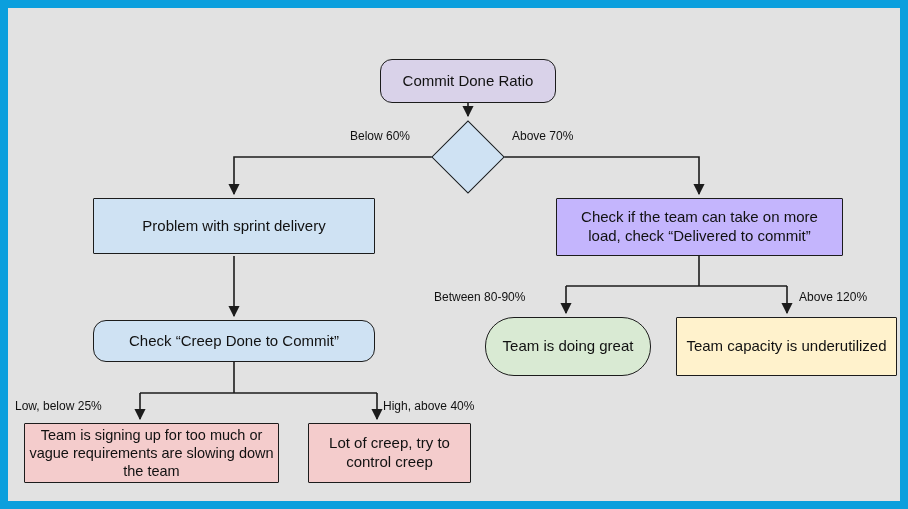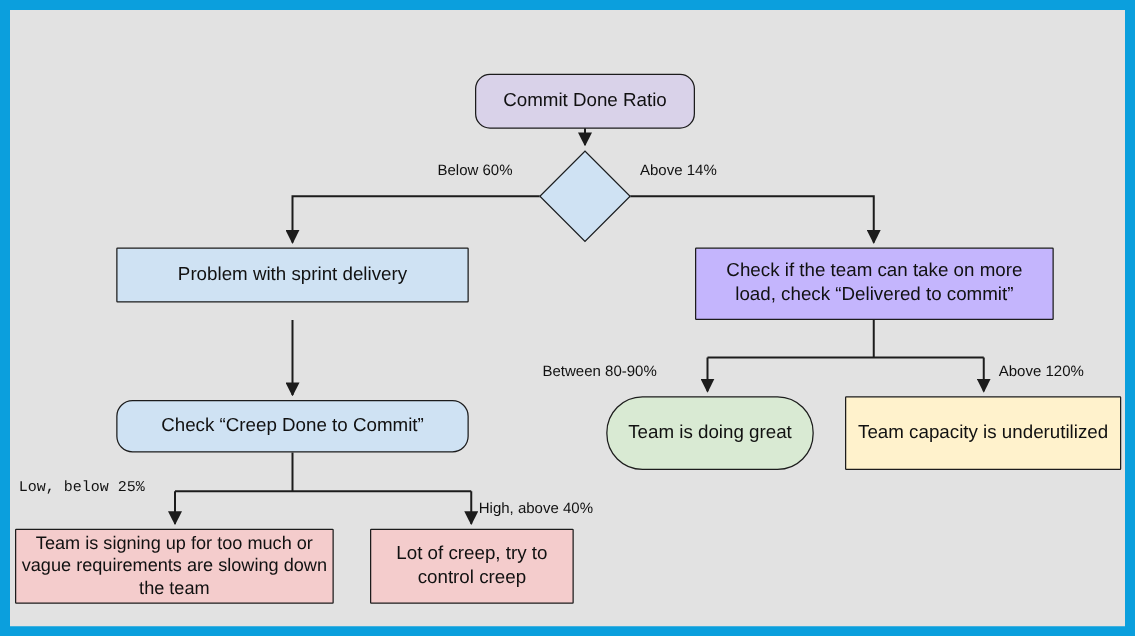--- a/index.html
+++ b/index.html
@@ -31,51 +31,51 @@
     line-height:1.25;
     z-index:10;
     padding:2px 8px;
   }
   .rounded{border-radius:12px;}
   .rect{border-radius:1px;}
   .fill-purple{background:#d9d2e9;margin-top:28px;}
   .fill-blue{background:#cfe2f3;}
   .fill-green{background:#d9ead3;}
   .fill-yellow{background:#fff2cc;}
-  .fill-pink{background:#f4cccc;}
+  .fill-pink{background:#f4cccc;margin-left:12px;}
   .diamond{
     position:absolute;
     left:442px;top:131px;width:52px;height:52px;
     background:#cfe2f3;
     border:1.6px solid #1c1c1c;
     box-sizing:border-box;
     transform:rotate(45deg);
     z-index:9;
   }
   .edge-label{
     position:absolute;
     font-size:12px;
     white-space:nowrap;
     z-index:12;
   }
   
   .n-root{left:380px;top:31px;width:176px;height:44px;}
-  .n-problem{left:93px;top:198px;width:282px;height:44px;}
+  .n-problem{left:93px;top:198px;width:282px;height:56px;}
   .n-checkload{left:556px;top:198px;width:287px;height:58px;}
   .n-checkcreep{left:93px;top:320px;width:282px;height:42px;border-radius:13px;}
   .n-toomuch{left:12px;top:423px;width:255px;height:60px;font-size:14.5px;padding:2px 4px;}
   .n-lotcreep{left:296px;top:423px;width:163px;height:60px;}
   .n-great{left:485px;top:317px;width:166px;height:59px;border-radius:29px;}
   .n-underutil{left:676px;top:317px;width:221px;height:59px;}
   
   .l-below60{left:350px;top:129px;}
   .l-above70{left:512px;top:129px;}
   .l-between8090{left:434px;top:290px;}
   .l-above120{left:799px;top:290px;}
-  .l-low25{left:15px;top:383px;font-family:Liberation Mono, monospace;}
+  .l-low25{left:15px;top:399px;}
   .l-high40{left:383px;top:399px;}
 </style>
 </head>
 <body>
 
 <div class="canvas">
 
   <svg class="connectors" width="908" height="509" viewBox="0 0 908 509">
     <defs>
       <marker id="arrow" viewBox="0 0 10 10" refX="9" refY="5" markerWidth="7" markerHeight="7" orient="auto-start-reverse">
@@ -104,21 +104,21 @@
     </g>
   </svg>
 
   <div class="node rounded fill-purple n-root" style="background: rgb(217, 210, 233);">
     <span>Commit Done Ratio</span>
   </div>
 
   <div class="diamond" style="background: rgb(207, 226, 243);"></div>
 
   <div class="edge-label l-below60">Below 60%</div>
-  <div class="edge-label l-above70">Above 14%</div>
+  <div class="edge-label l-above70">Above 70%</div>
 
   <div class="node rect fill-blue n-problem" style="background: rgb(207, 226, 243);">
     <span>Problem with sprint delivery</span>
   </div>
 
   <div class="node rect fill-blue n-checkload" style="background: #c4b5fd;">
     <span>Check if the team can take on more load, check “Delivered to commit”</span>
   </div>
 
   <div class="node rounded fill-blue n-checkcreep" style="background: rgb(207, 226, 243);">

